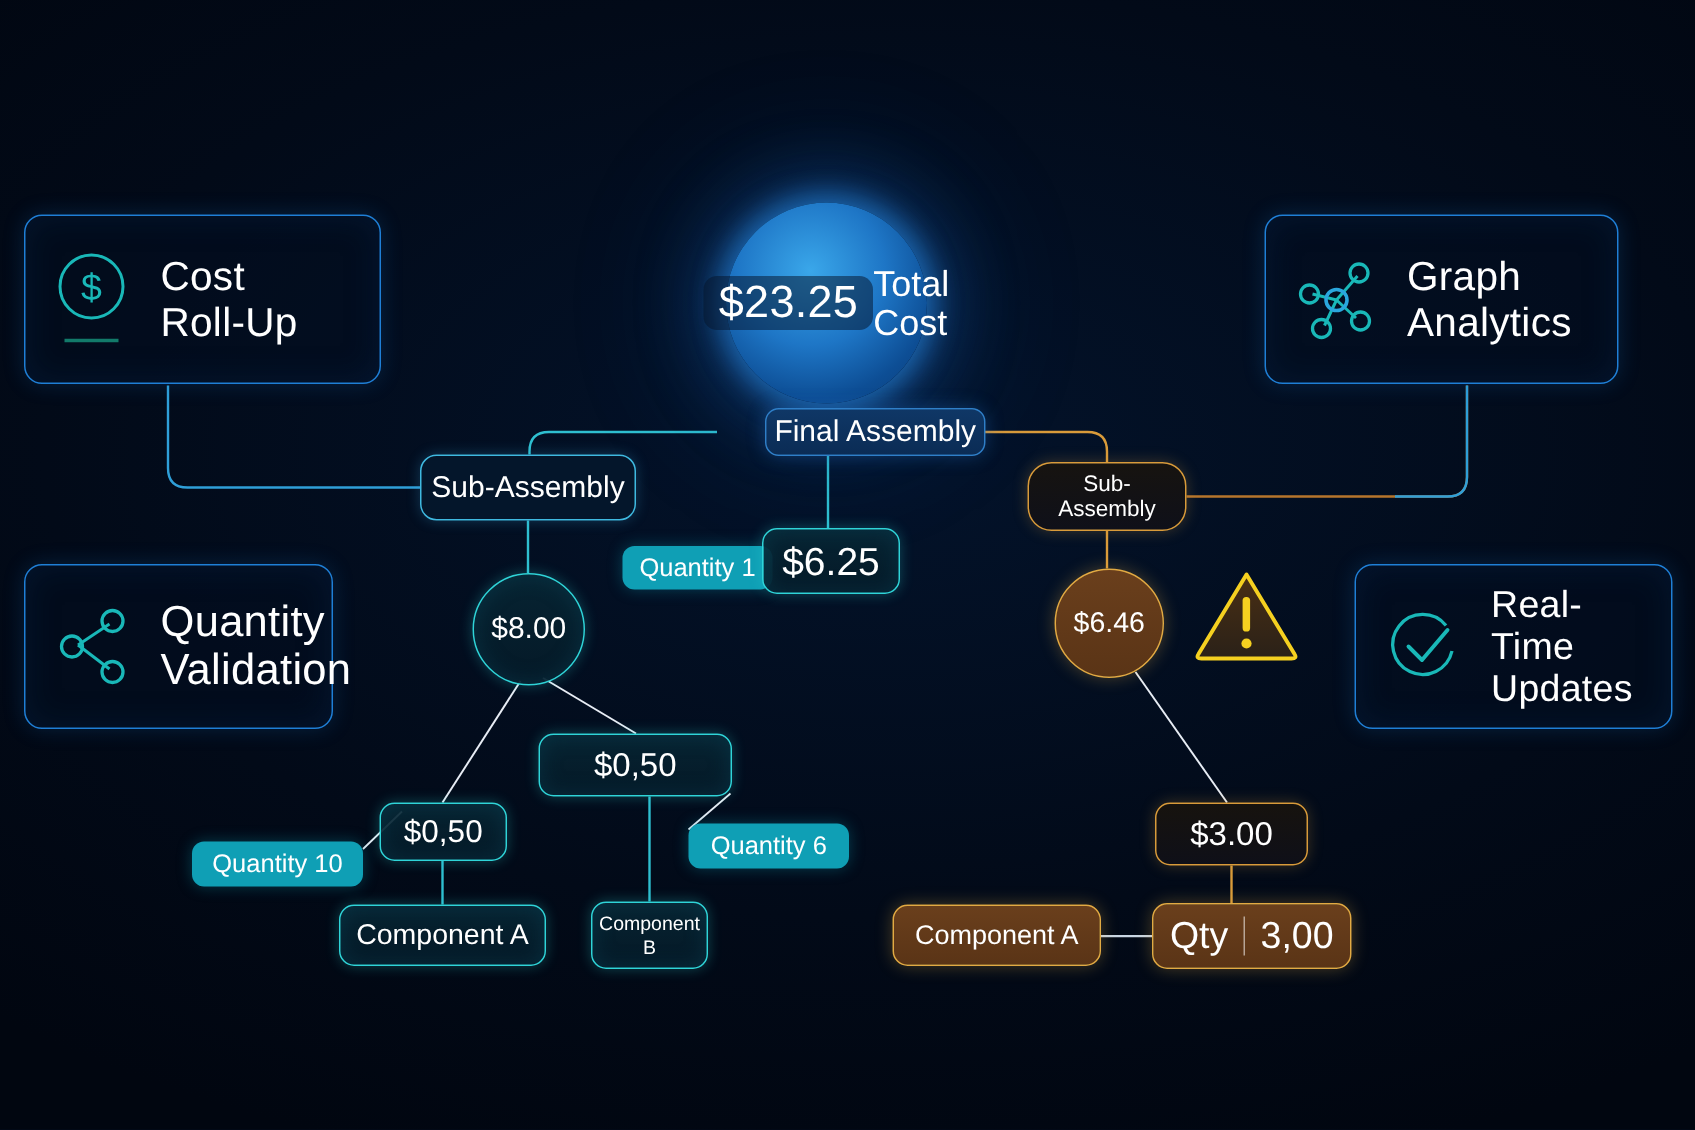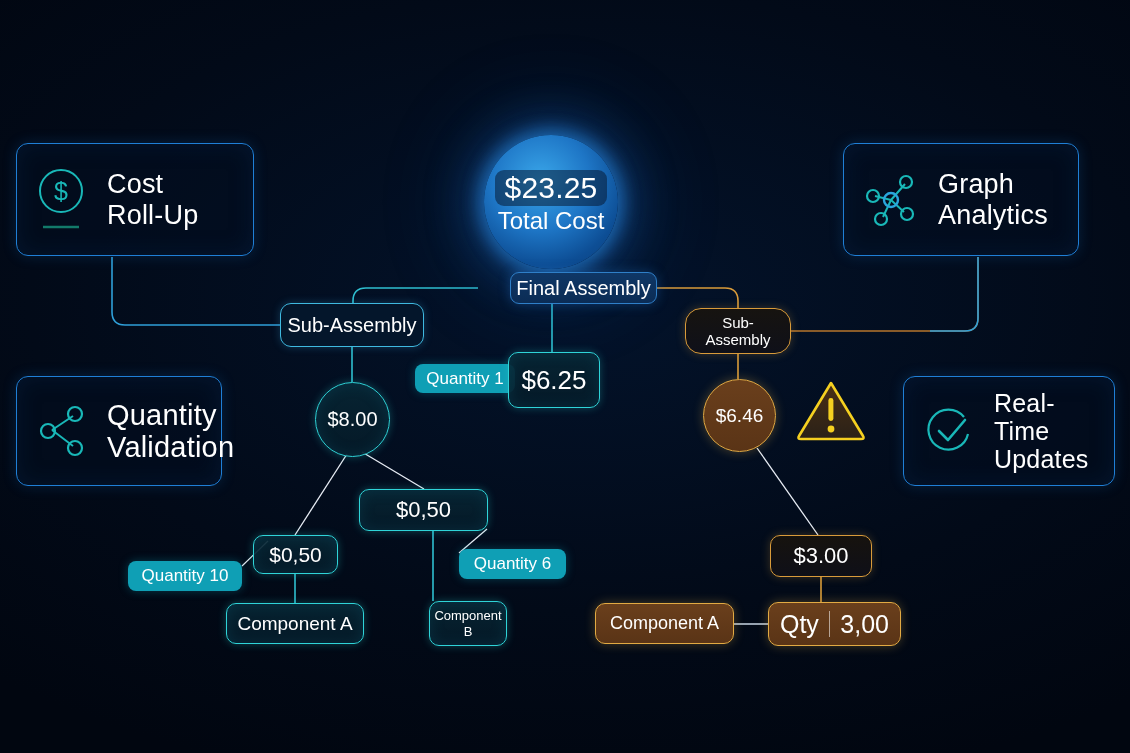--- a/index.html
+++ b/index.html
@@ -61,21 +61,21 @@
     position: absolute;
     left: 484px; top: 135px;
     width: 134px; height: 134px;
     border-radius: 50%;
     background: radial-gradient(circle at 42% 34%, #3aa7ea 0%, #1e76c6 42%, #0d4e95 72%, #0a3b76 100%);
     box-shadow:
       0 0 16px 6px rgba(40,140,230,0.55),
       0 0 44px 16px rgba(30,110,200,0.35),
       0 0 80px 30px rgba(20,80,160,0.20);
     display: flex;
-    flex-direction: column;
+    flex-direction: row;
     align-items: center;
     justify-content: center;
   }
   #hub .hub-amount {
     background: rgba(6, 22, 44, 0.52);
     border-radius: 9px;
     padding: 2px 10px 3px;
     color: #ffffff;
     font-size: 30px;
     line-height: 1.05;
@@ -135,28 +135,28 @@
   .n-amber-fill {
     border: 1.7px solid #e2aa43;
     background: linear-gradient(180deg, #6a3f1c 0%, #5a3416 100%);
     box-shadow: 0 0 11px rgba(226,170,67,0.32);
   }
 
   
   #node-final-assembly { left: 478px; top: 272px; width: 147px; height: 32px; font-size: 20px; border-radius: 9px; margin-left: 32px; }
   #node-sub-left       { left: 280px; top: 303px; width: 144px; height: 44px; font-size: 20px; border-radius: 11px; }
   #node-qty-1          { left: 399px; top: 364px; width: 100px; height: 29px; font-size: 17px; margin-left: 16px; }
-  #node-625            { left: 508px; top: 352px; width: 92px;  height: 56px; font-size: 26px; }
+  #node-625            { left: 508px; top: 352px; width: 92px;  height: 44px; font-size: 26px; }
   #circle-8            { left: 315px; top: 382px; width: 75px;  height: 75px; border-radius: 50%; font-size: 20px; }
   #node-050-a          { left: 253px; top: 535px; width: 85px;  height: 39px; font-size: 21px; }
   #node-050-b          { left: 359px; top: 489px; width: 129px; height: 42px; font-size: 22px; }
   #node-qty-10         { left: 128px; top: 561px; width: 114px; height: 30px; font-size: 17px; border-radius: 8px; }
   #node-qty-6          { left: 459px; top: 549px; width: 107px; height: 30px; font-size: 17px; }
   #node-comp-a-left    { left: 226px; top: 603px; width: 138px; height: 41px; font-size: 19px; }
-  #node-comp-b         { left: 394px; top: 601px; width: 78px;  height: 45px; font-size: 13px; line-height: 1.2; margin-left: 35px; }
+  #node-comp-b         { left: 394px; top: 601px; width: 78px;  height: 45px; font-size: 13px; line-height: 1.2; }
 
   #node-sub-right      { left: 685px; top: 308px; width: 106px; height: 46px; font-size: 15px; line-height: 1.15; border-radius: 16px; }
   #circle-9            { left: 703px; top: 379px; width: 73px;  height: 73px; border-radius: 50%; font-size: 19px; }
   #node-300            { left: 770px; top: 535px; width: 102px; height: 42px; font-size: 22px; }
   #node-comp-a-right   { left: 595px; top: 603px; width: 139px; height: 41px; font-size: 18px; }
   #node-qty-300        { left: 768px; top: 602px; width: 133px; height: 44px; font-size: 25px; }
 
   #node-qty-300 .qty-inner { display: flex; align-items: center; gap: 10px; }
   #node-qty-300 .qty-div {
     width: 1.5px; height: 26px; background: rgba(255,255,255,0.55);

